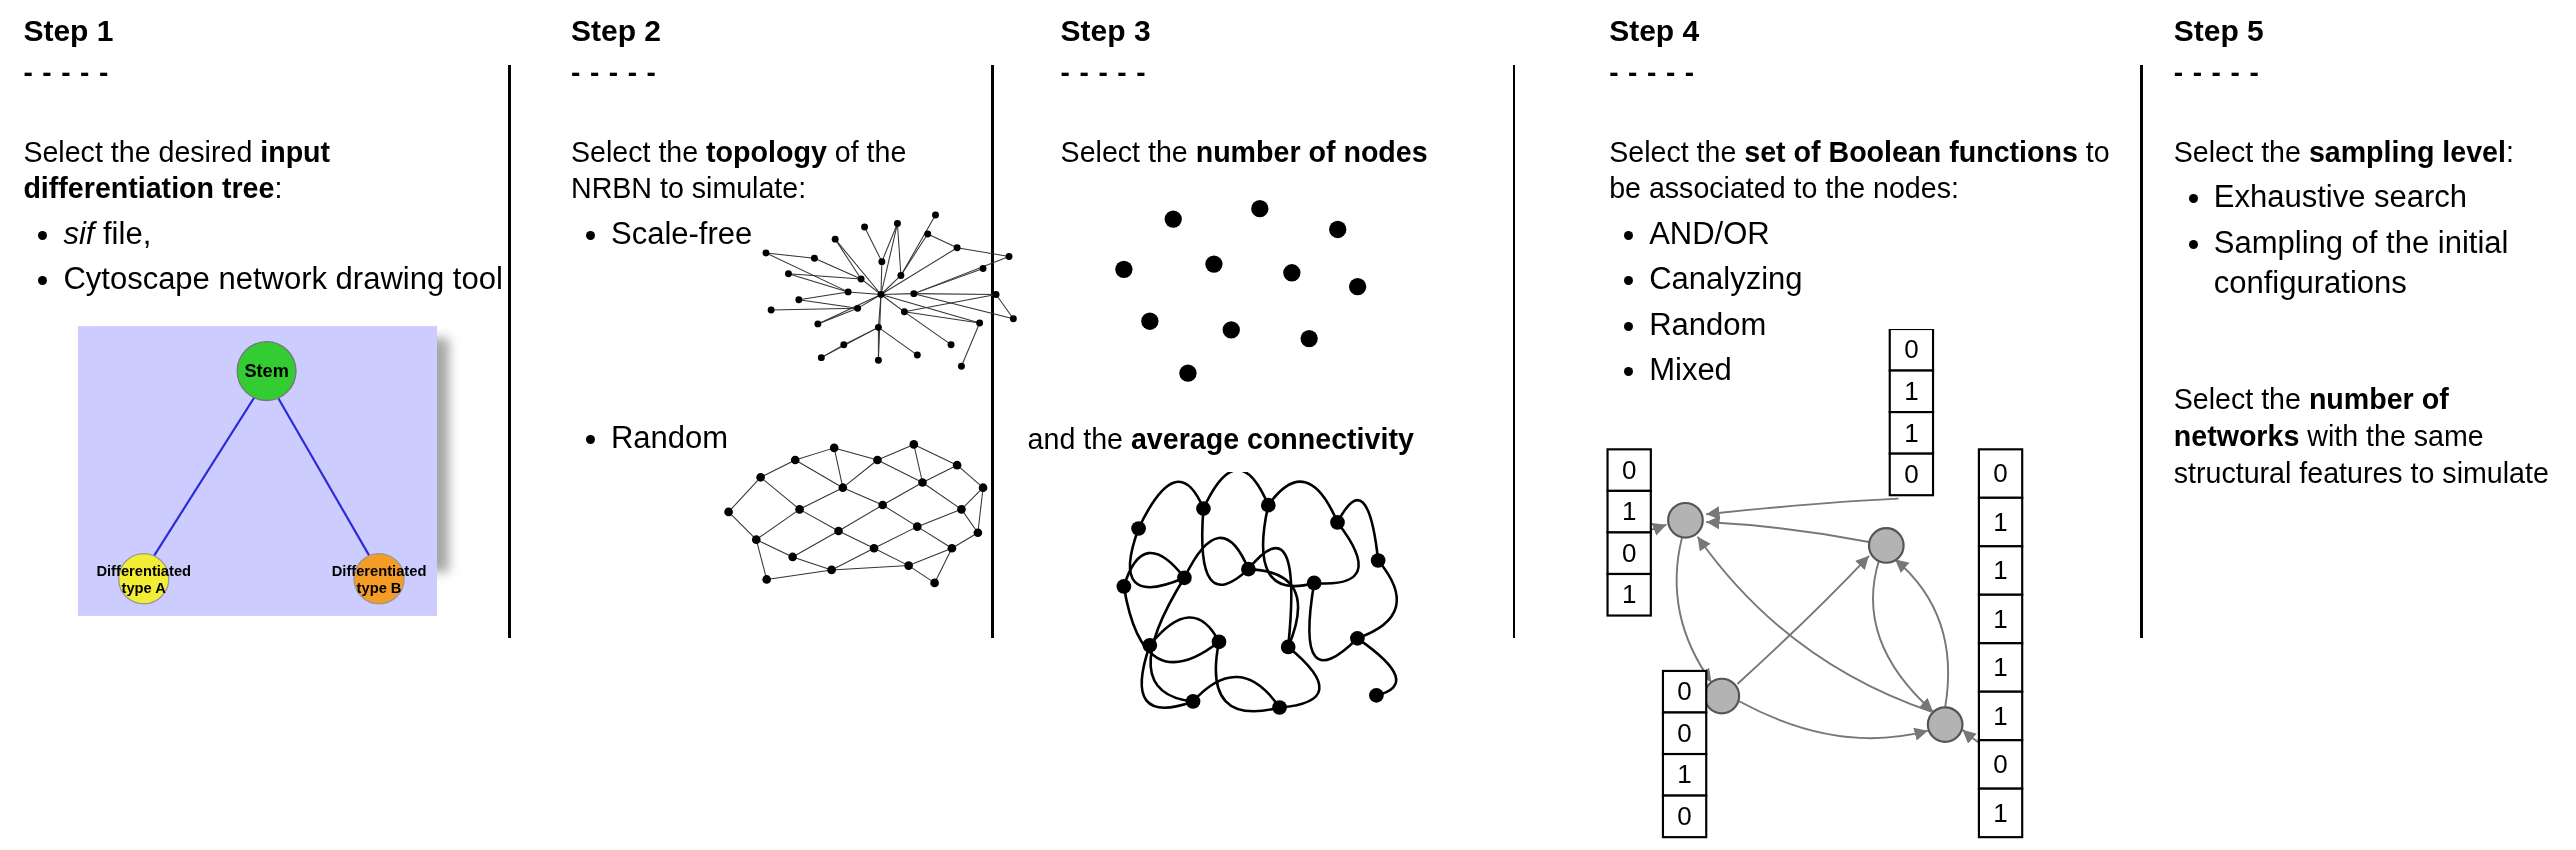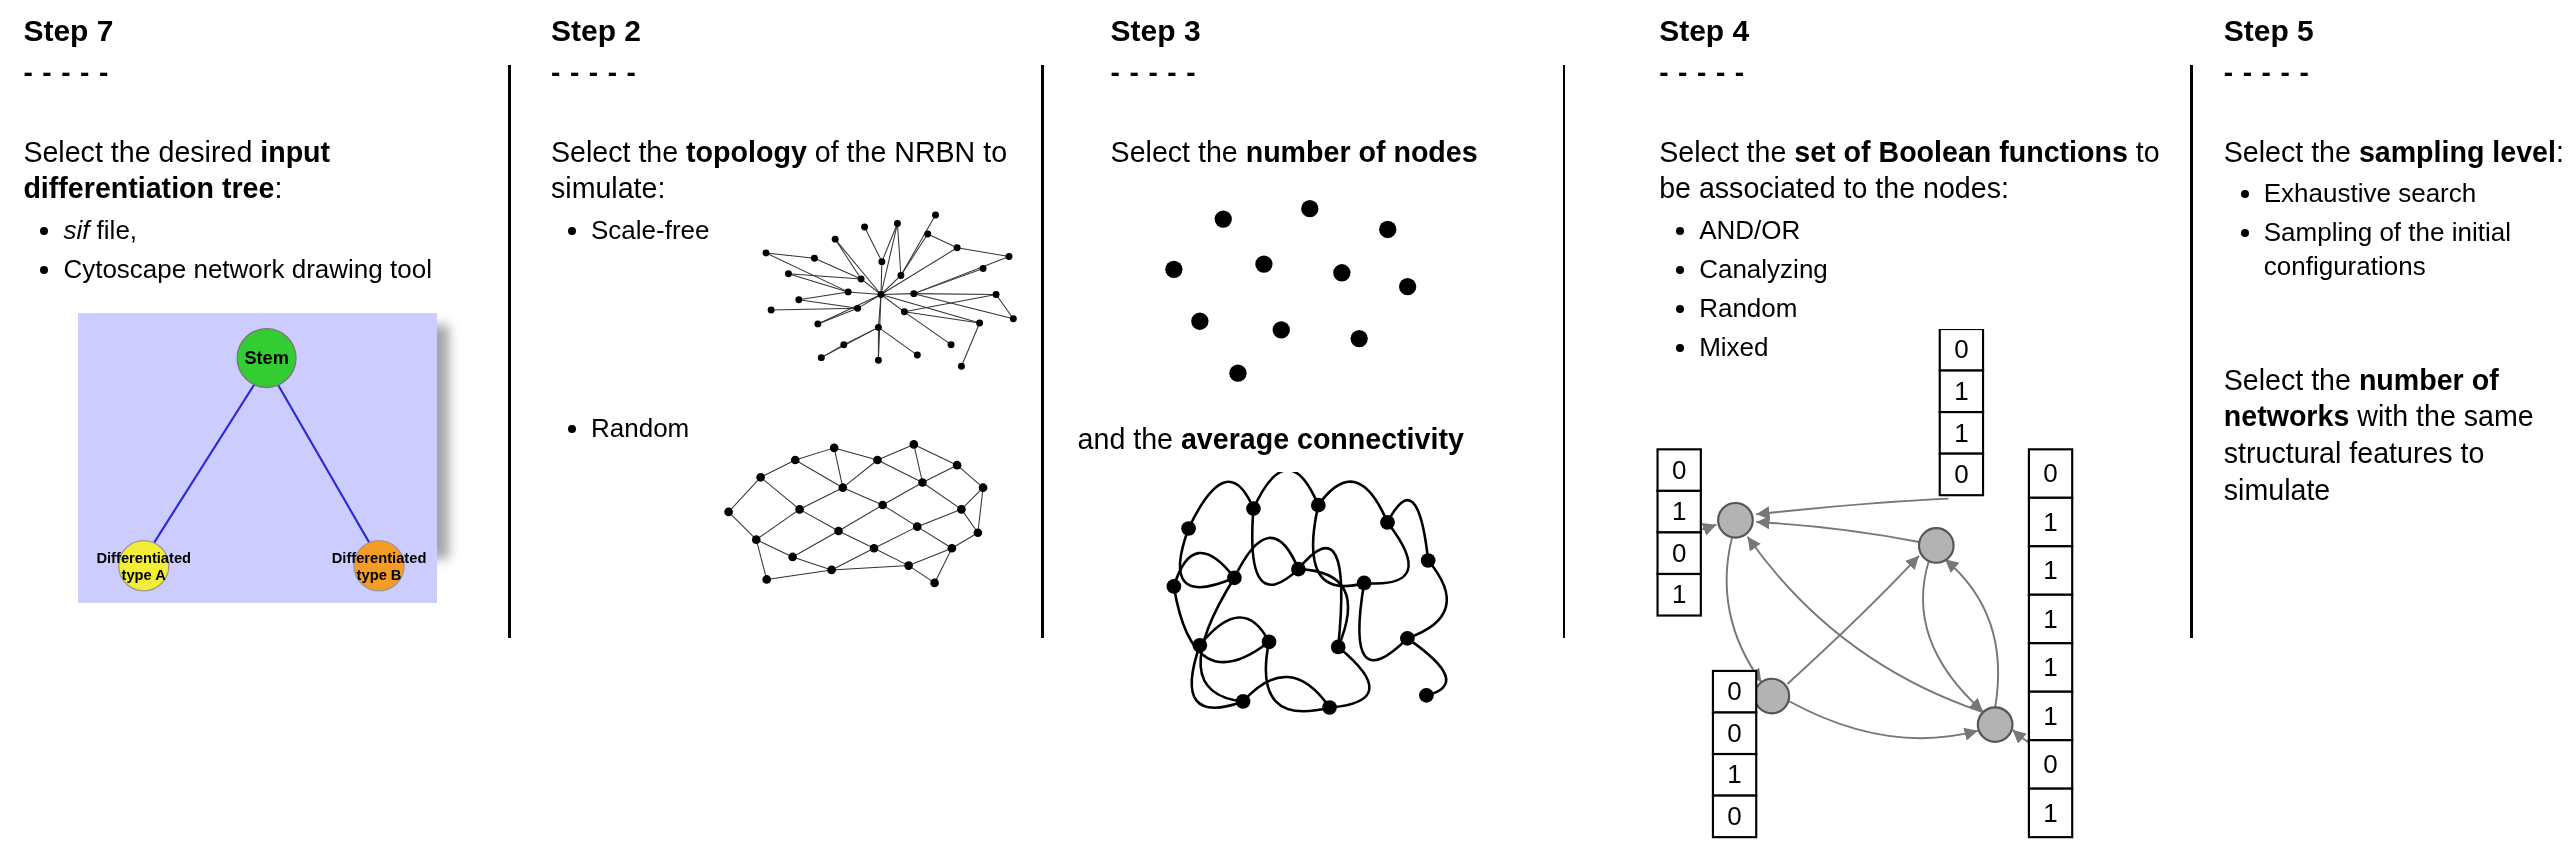--- a/index.html
+++ b/index.html
@@ -1,51 +1,51 @@
 <!DOCTYPE html>
 <html style="font-size:14px"><head>
 <meta charset="utf-8">
 <style>
   html,body{margin:0;padding:0;background:#fff;}
   body{width:2576px;height:851px;overflow:hidden;color:#000;
        font-family:"Liberation Sans", sans-serif;}
   .wrap{display:flex;width:2576px;height:851px;box-sizing:border-box;padding-left:23.4px;}
   .col{position:relative;box-sizing:border-box;padding-top:14px;}
   .c1{width:485px;}
-  .c2{width:530px;padding-left:40px;}
+  .c2{width:480px;padding-left:60px;}
   .c3{width:519px;padding-left:67px;}
   .c4{width:580px;padding-left:49px;margin-left:45px;}
   .c5{flex:1;padding-left:31px;border-radius:9px;}
   .divider{flex:none;width:2.6px;height:573px;margin-top:65px;background:#000;}
   h2.step{font-size:30px;font-weight:bold;margin:0 0 8.7px 0;}
   .dashes{font-size:28px;font-weight:bold;margin:0 0 45px 0;letter-spacing:0.9px;}
   .txt{font-size:28.6px;line-height:1.28;margin:0 0 7px 0;}
   .b{font-weight:bold;text-align:right;}
   .i{font-style:italic;}
-  ul.bullets{margin:3.5px 0 0 0;padding-left:40px;font-size:26px;line-height:1.3;}
+  ul.bullets{margin:3.5px 0 0 0;padding-left:40px;font-size:31px;line-height:1.3;}
   ul.bullets li{margin-bottom:5.2px;}
   li.gap{margin-top:164px;}
   .tree-img{margin:26px 0 0 55px;width:359px;height:234px;
             box-shadow:12px 12px 10.4px rgba(0,0,0,0.35);}
   .tree-label{font-size:21px;font-weight:bold;text-anchor:middle;fill:#000;}
   .tree-sub{font-size:17px;font-weight:bold;text-anchor:middle;fill:#000;}
   .abs{position:absolute;}
   .cell{fill:#ffffff;stroke:#000;stroke-width:2.5;}
   .cellt{font-size:30px;text-anchor:middle;fill:#000;}
   .arr{fill:none;stroke:#777;stroke-width:2.2;marker-end:url(#ah);}
   .para2{margin-top:78px;}
   .conn-text{position:absolute;left:34px;top:421px;width:485px;}
 </style>
 </head>
 <body>
 
 <div class="wrap">
 
   <div class="col c1">
-    <h2 class="step">Step 7</h2>
+    <h2 class="step">Step 1</h2>
     <div class="dashes">- - - - -</div>
     <p class="txt"><span>Select the desired </span><span class="b">input differentiation tree</span><span>:</span></p>
     <ul class="bullets">
       <li><span class="i">sif</span><span> file,</span></li>
       <li><span>Cytoscape network drawing tool</span></li>
     </ul>
     <div class="tree-img">
       <svg width="359" height="290" viewBox="0 0 415 335">
         <rect x="0" y="0" width="415" height="335" fill="#ccccff"></rect>
         <line x1="218" y1="60" x2="80" y2="278" stroke-width="2.5" stroke="#2b2bd5"></line>

